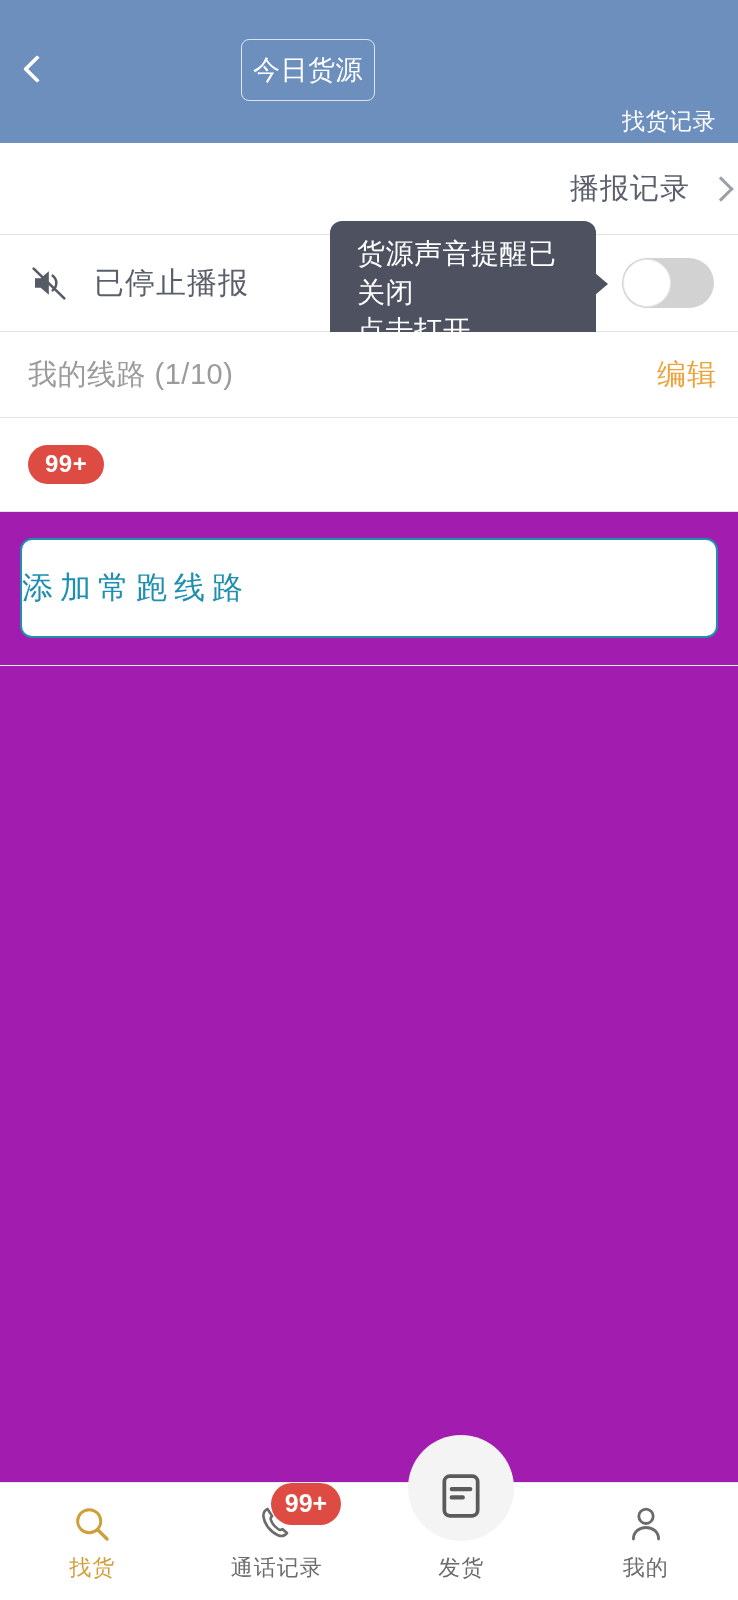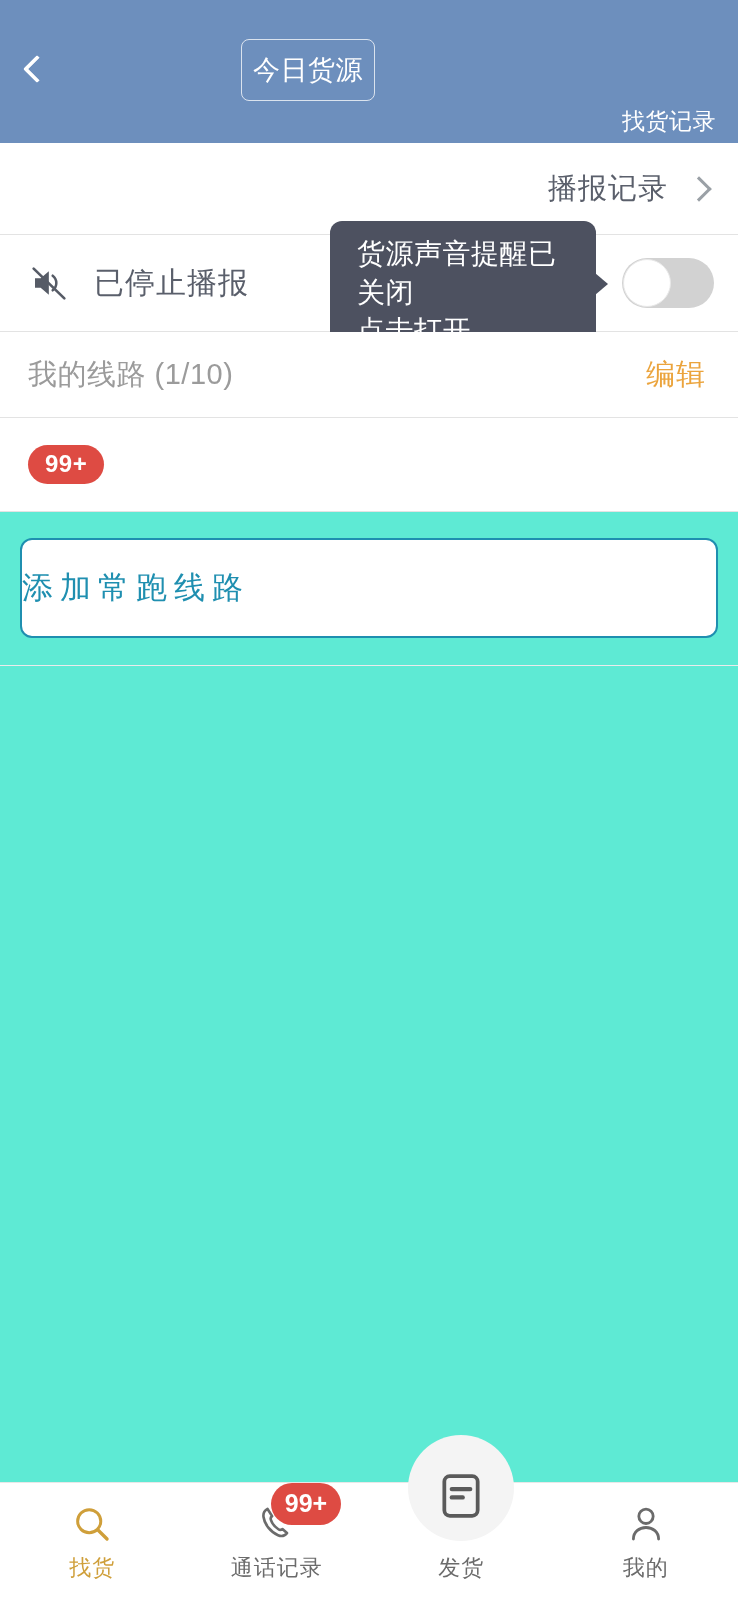--- a/index.html
+++ b/index.html
@@ -5,21 +5,21 @@
   * { box-sizing: border-box; margin: 0; padding: 0; }
   html, body {
     width: 738px; height: 1600px;
     background: #ffffff;
     font-family: "Liberation Sans", "DejaVu Sans", sans-serif;
     overflow: hidden;
   }
   #screen {
     position: relative;
     width: 738px; height: 1600px;
-    background: #5eead4;
+    background: #a21caf;
   }
 
   
   .header {
     position: relative;
     height: 143px;
     background: #6d8fbd;
     overflow: hidden;
   }
   .back-btn {
@@ -70,21 +70,20 @@
   .sep {
     height: 1px;
     background: #e3e3e3;
     width: 100%;
   }
   .sep-light { height: 1px; background: #ebebeb; width: 100%; }
 
   .broadcast-row {
     height: 91px;
     display: flex; align-items: center; justify-content: flex-end;
-    padding-right: 22px;
   }
   .broadcast-row .label {
     font-size: 29px;
     color: #5a5f6b;
     letter-spacing: 1px;
   }
   .chev-right {
     display: inline-block;
     width: 18px; height: 18px;
     border-top: 3px solid #9aa0a6;
@@ -140,21 +139,21 @@
     right: -12px; top: 52px;
     width: 0; height: 0;
     border-top: 11px solid transparent;
     border-bottom: 11px solid transparent;
     border-left: 13px solid #4d5160;
   }
 
   .myroutes-row {
     height: 85px;
     display: flex; align-items: center; justify-content: space-between;
-    padding: 0 32px 0 28px;
+    padding: 0 21px 0 28px;
   }
   .myroutes-row .title {
     font-size: 29px;
     color: #9b9b9b;
     letter-spacing: 0.5px;
   }
   .myroutes-row .edit {
     font-size: 29px;
     color: #eba43d;
     letter-spacing: 1px;

